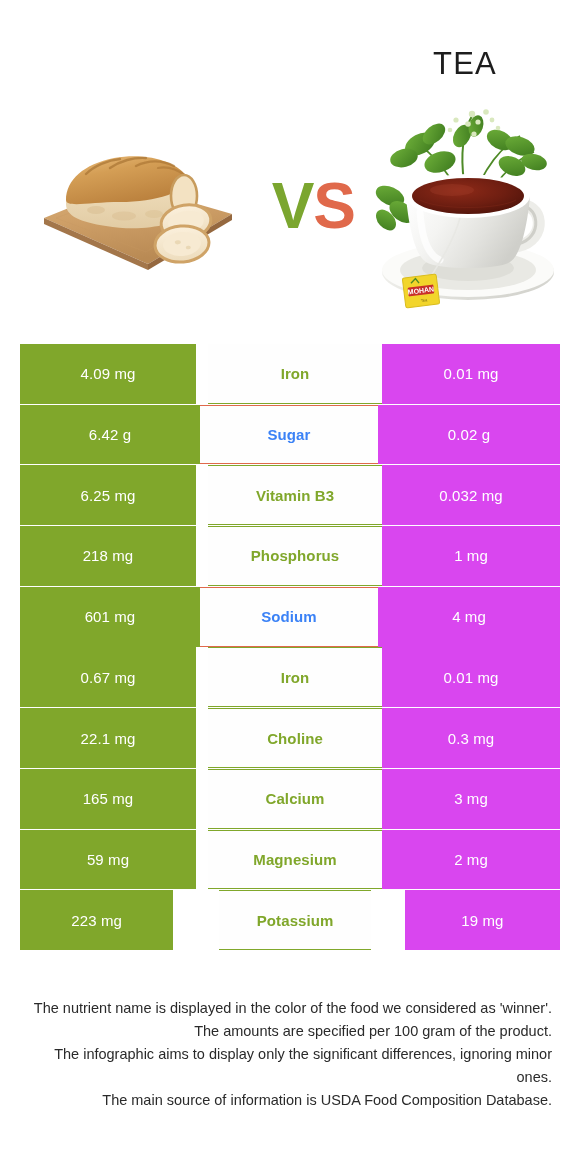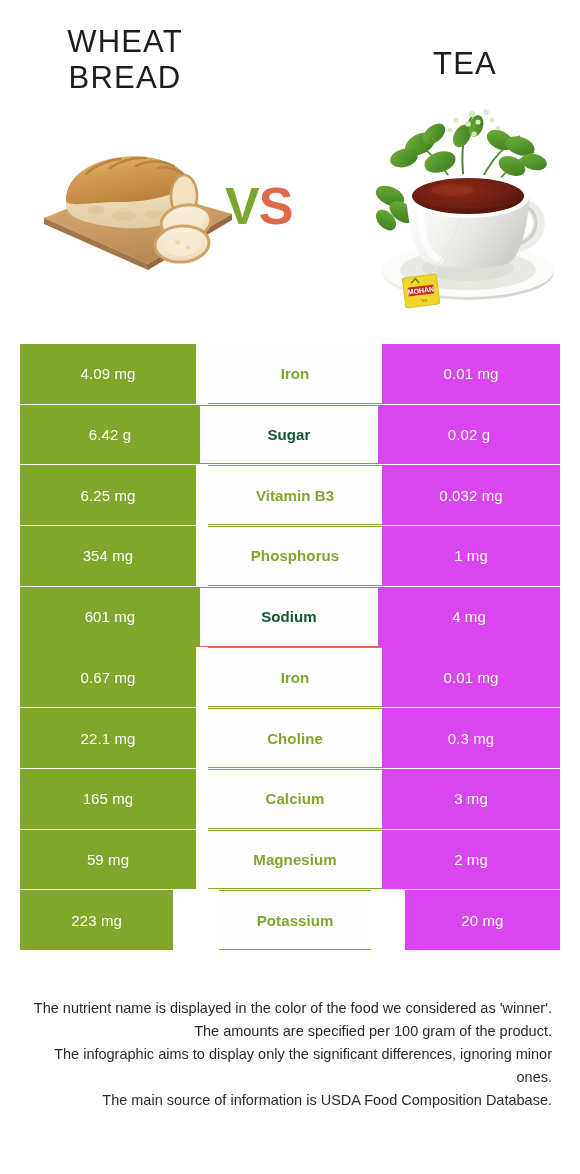--- a/index.html
+++ b/index.html
@@ -44,24 +44,24 @@
     width: 210px;
   }
 
   
   .vs {
     position: absolute;
     left: 225px;
     top: 166px;
     width: 130px;
     height: 80px;
-    font-size: 52px;
+    font-size: 64px;
     font-weight: 700;
     line-height: 80px;
-    text-align: left;
+    text-align: right;
     letter-spacing: -1px;
     font-family: "Liberation Sans", sans-serif;
   }
   .vs .v { color: #7BA62F; }
   .vs .s { color: #E0694B; }
 
   
   .art {
     position: absolute;
   }
@@ -115,21 +115,21 @@
     font-size: 15px;
     border-top: 0.9px solid transparent;
     border-bottom: 0.9px solid transparent;
   }
   .cell-right {
     width: 182px;
     background: #d946ef;
     color: #ffffff;
   }
   .win-green .cell-mid { color: #80A72B; border-color: #80A72B; margin-left: 12px; }
-  .win-orange .cell-mid { color: #14532d; border-color: #E0694B; }
+  .win-orange .cell-mid { color: #3b82f6; border-color: #E0694B; }
   .row:first-child .cell-mid { border-top-color: transparent; }
 
   
   .footer {
     position: absolute;
     left: 28px;
     top: 997px;
     width: 524px;
     text-align: right;
     font-size: 14.5px;
@@ -137,24 +137,20 @@
     color: #2a2a2a;
     font-family: "Liberation Sans", sans-serif;
   }
   .footer div { margin: 0; }
 </style>
 </head>
 <body>
 
 <div class="header">
 
-  <div class="title title-left">
-    <div>WHEAT</div>
-    <div>BREAD</div>
-  </div>
 
   <div class="title title-right">TEA</div>
 
   <div class="art art-bread">
     <svg viewBox="0 0 200 160" xmlns="http://www.w3.org/2000/svg">
       <defs>
         <linearGradient id="boardG" x1="0" y1="0" x2="0.3" y2="1">
           <stop offset="0%" stop-color="#D7AE79"></stop>
           <stop offset="45%" stop-color="#CFA068"></stop>
           <stop offset="100%" stop-color="#B98A54"></stop>
@@ -318,21 +314,21 @@
       <div class="cell cell-left">6.42 g</div>
       <div class="cell cell-mid">Sugar</div>
       <div class="cell cell-right">0.02 g</div>
     </div>
     <div class="row win-green">
       <div class="cell cell-left">6.25 mg</div>
       <div class="cell cell-mid">Vitamin B3</div>
       <div class="cell cell-right">0.032 mg</div>
     </div>
     <div class="row win-green">
-      <div class="cell cell-left">354 mg</div>
+      <div class="cell cell-left">218 mg</div>
       <div class="cell cell-mid">Phosphorus</div>
       <div class="cell cell-right">1 mg</div>
     </div>
     <div class="row win-orange">
       <div class="cell cell-left">601 mg</div>
       <div class="cell cell-mid">Sodium</div>
       <div class="cell cell-right">4 mg</div>
     </div>
     <div class="row win-green">
       <div class="cell cell-left">0.67 mg</div>
@@ -350,21 +346,21 @@
       <div class="cell cell-right">3 mg</div>
     </div>
     <div class="row win-green">
       <div class="cell cell-left">59 mg</div>
       <div class="cell cell-mid">Magnesium</div>
       <div class="cell cell-right">2 mg</div>
     </div>
     <div class="row win-green">
       <div class="cell cell-left">223 mg</div>
       <div class="cell cell-mid">Potassium</div>
-      <div class="cell cell-right">20 mg</div>
+      <div class="cell cell-right">19 mg</div>
     </div>
   </div>
 
 <div class="footer">
   <div>The nutrient name is displayed in the color of the food we considered as 'winner'.</div>
   <div>The amounts are specified per 100 gram of the product.</div>
   <div>The infographic aims to display only the significant differences, ignoring minor ones.</div>
   <div>The main source of information is USDA Food Composition Database.</div>
 </div>
 

